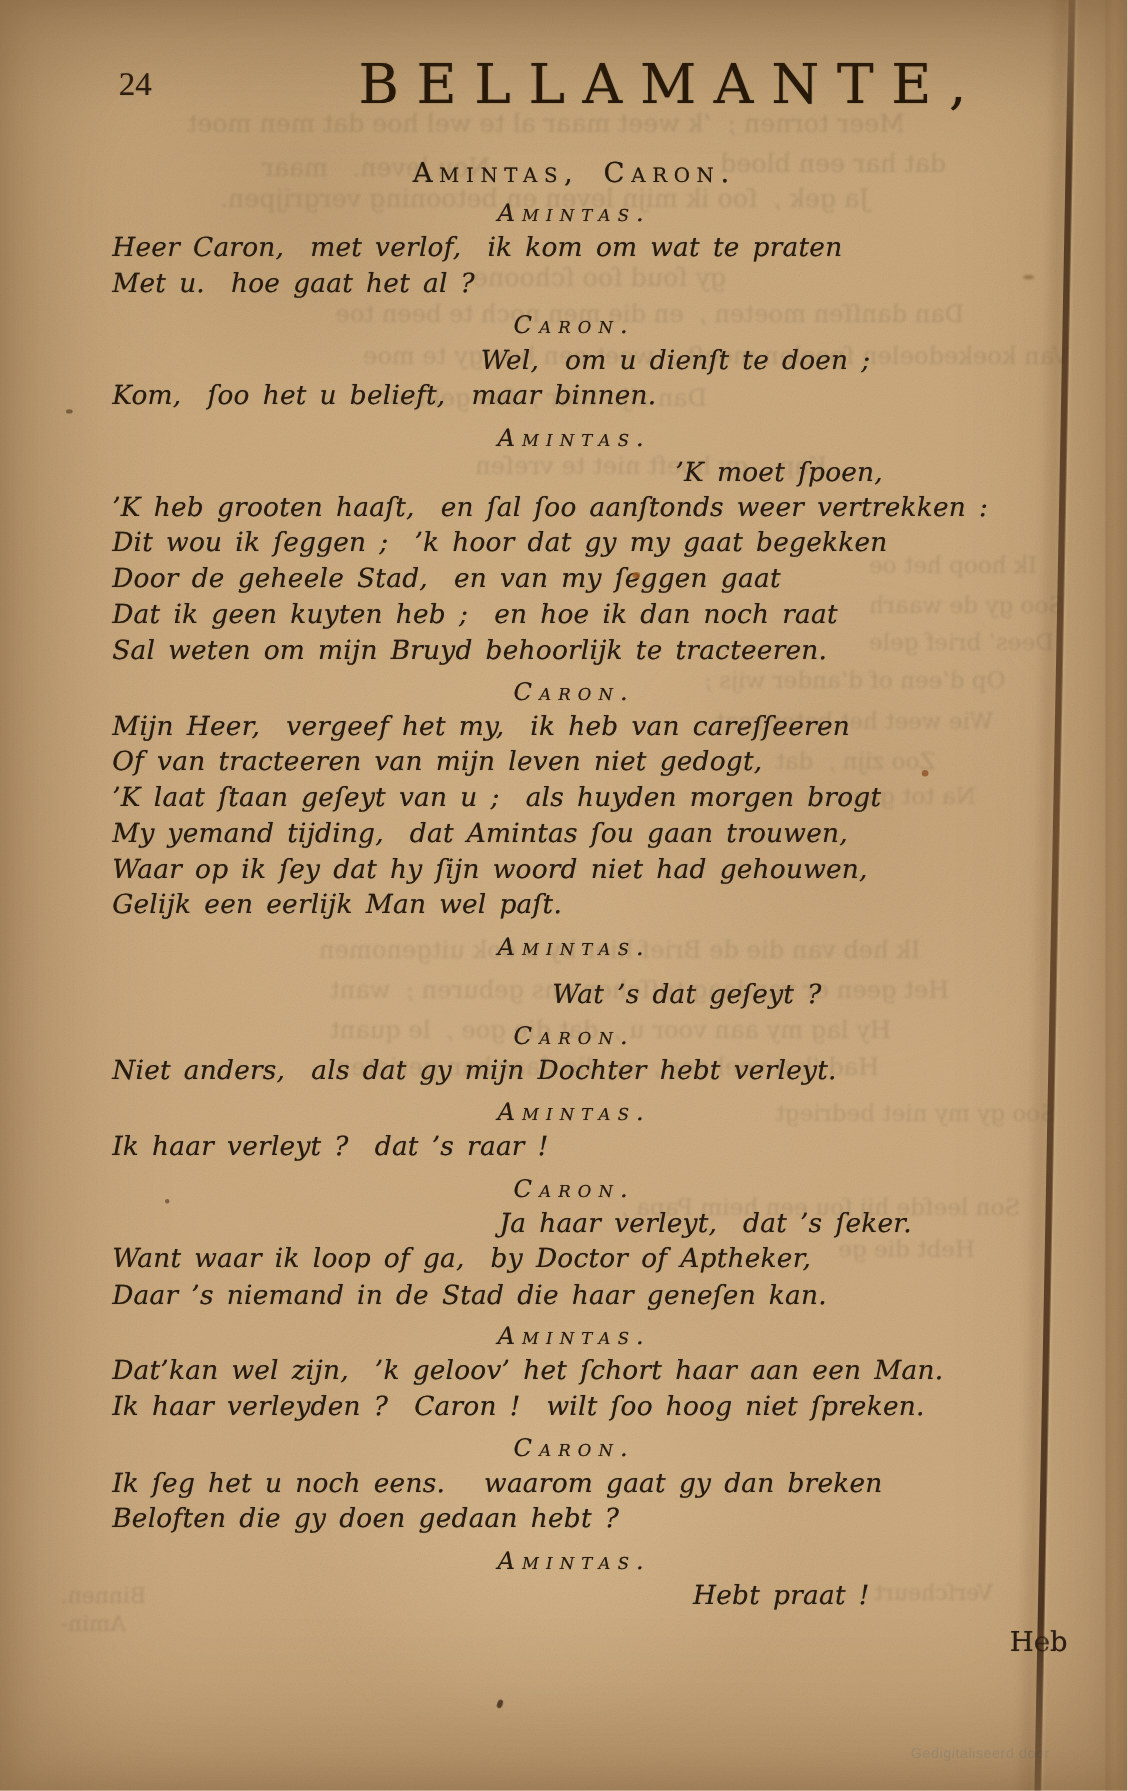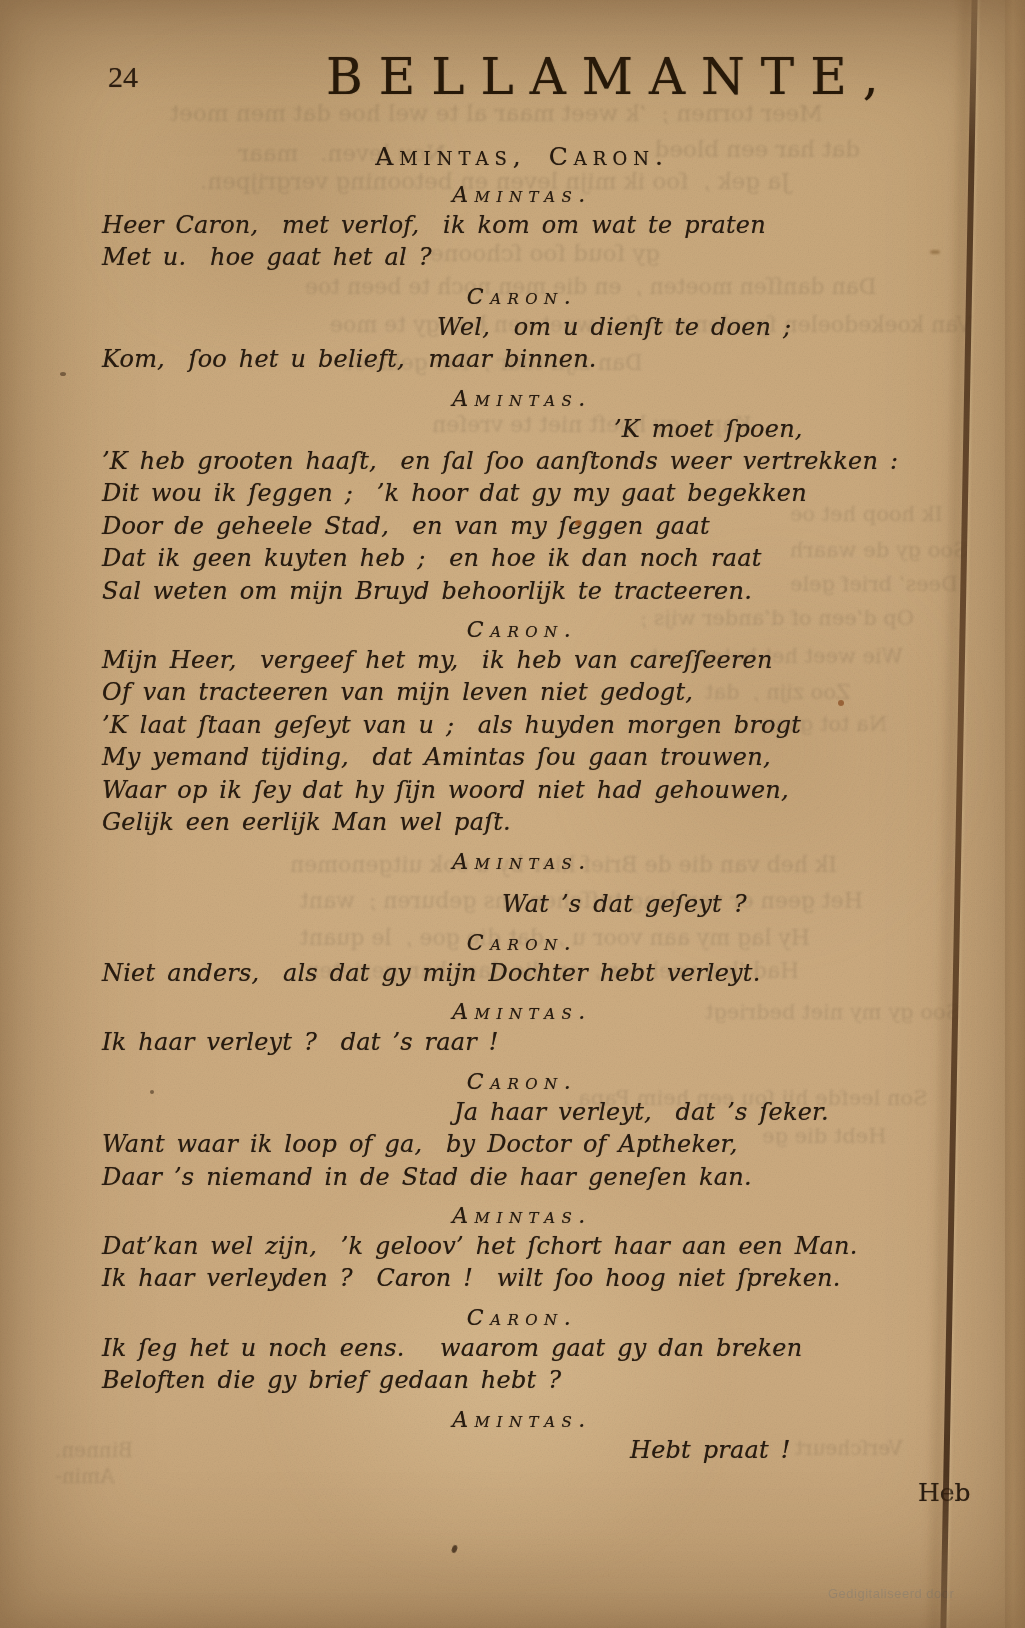--- a/index.html
+++ b/index.html
@@ -124,21 +124,21 @@
       <div class="line verse">Ik haar verleyt ?  dat ’s raar !</div>
       <div class="line speaker">Caron.</div>
       <div class="line verse" style="padding-left: 352px;">Ja haar verleyt,  dat ’s ſeker.</div>
       <div class="line verse">Want waar ik loop of ga,  by Doctor of Aptheker,</div>
       <div class="line verse">Daar ’s niemand in de Stad die haar geneſen kan.</div>
       <div class="line speaker">Amintas.</div>
       <div class="line verse">Dat’kan wel zijn,  ’k geloov’ het ſchort haar aan een Man.</div>
       <div class="line verse">Ik haar verleyden ?  Caron !  wilt ſoo hoog niet ſpreken.</div>
       <div class="line speaker">Caron.</div>
       <div class="line verse">Ik ſeg het u noch eens.   waarom gaat gy dan breken</div>
-      <div class="line verse">Beloften die gy brief gedaan hebt ?</div>
+      <div class="line verse">Beloften die gy doen gedaan hebt ?</div>
       <div class="line speaker">Amintas.</div>
       <div class="line verse" style="padding-left: 528px;">Hebt praat !</div>
     </div>
 
   <div class="catchword">Heb</div>
   <div class="watermark">Gedigitaliseerd door</div>
 
   <div class="speck" style="left:575px;top:520px;width:7px;height:6px;background:#a35c22;opacity:.8;filter:blur(.5px);"></div>
   <div class="speck" style="left:838px;top:700px;width:6px;height:6px;background:#8a4a1e;opacity:.7;filter:blur(.5px);"></div>
   <div class="speck" style="left:452px;top:1545px;width:5px;height:8px;background:#3a2717;opacity:.8;filter:blur(.4px);transform:rotate(20deg);"></div>

